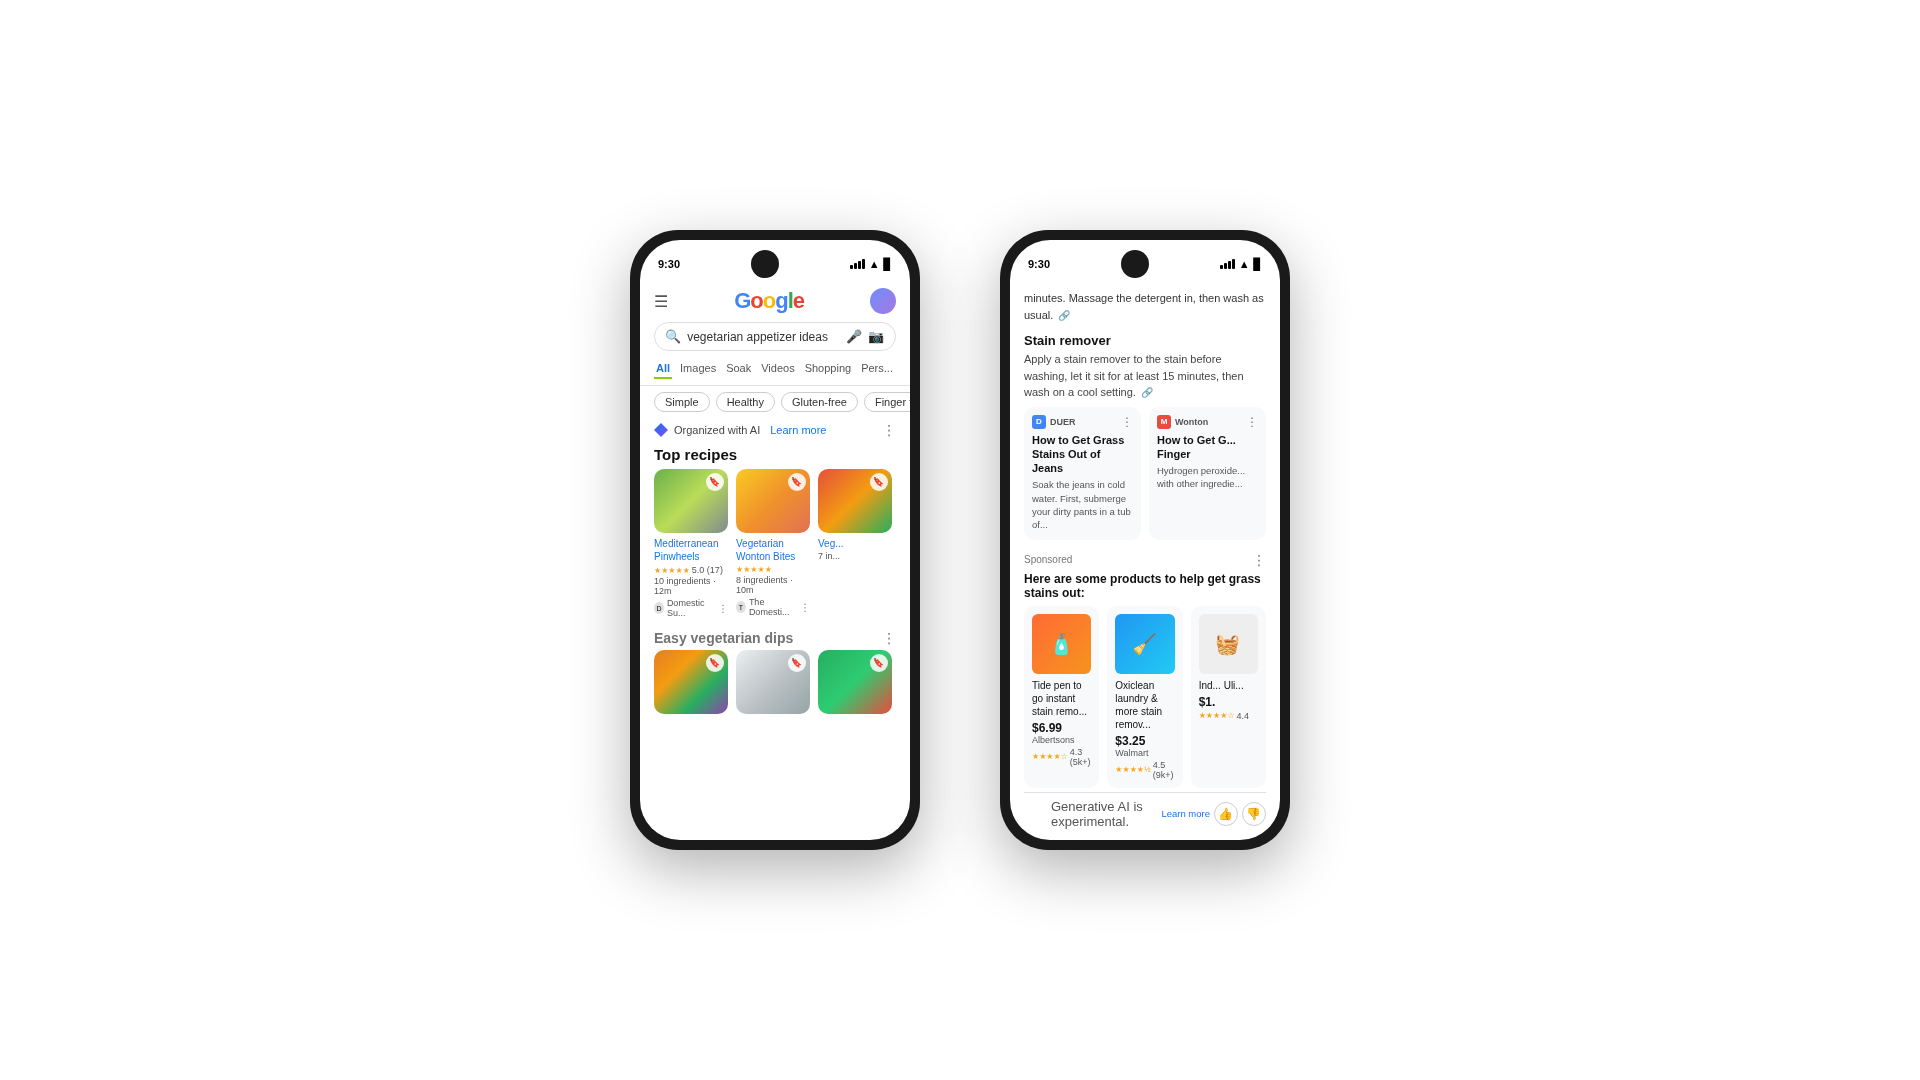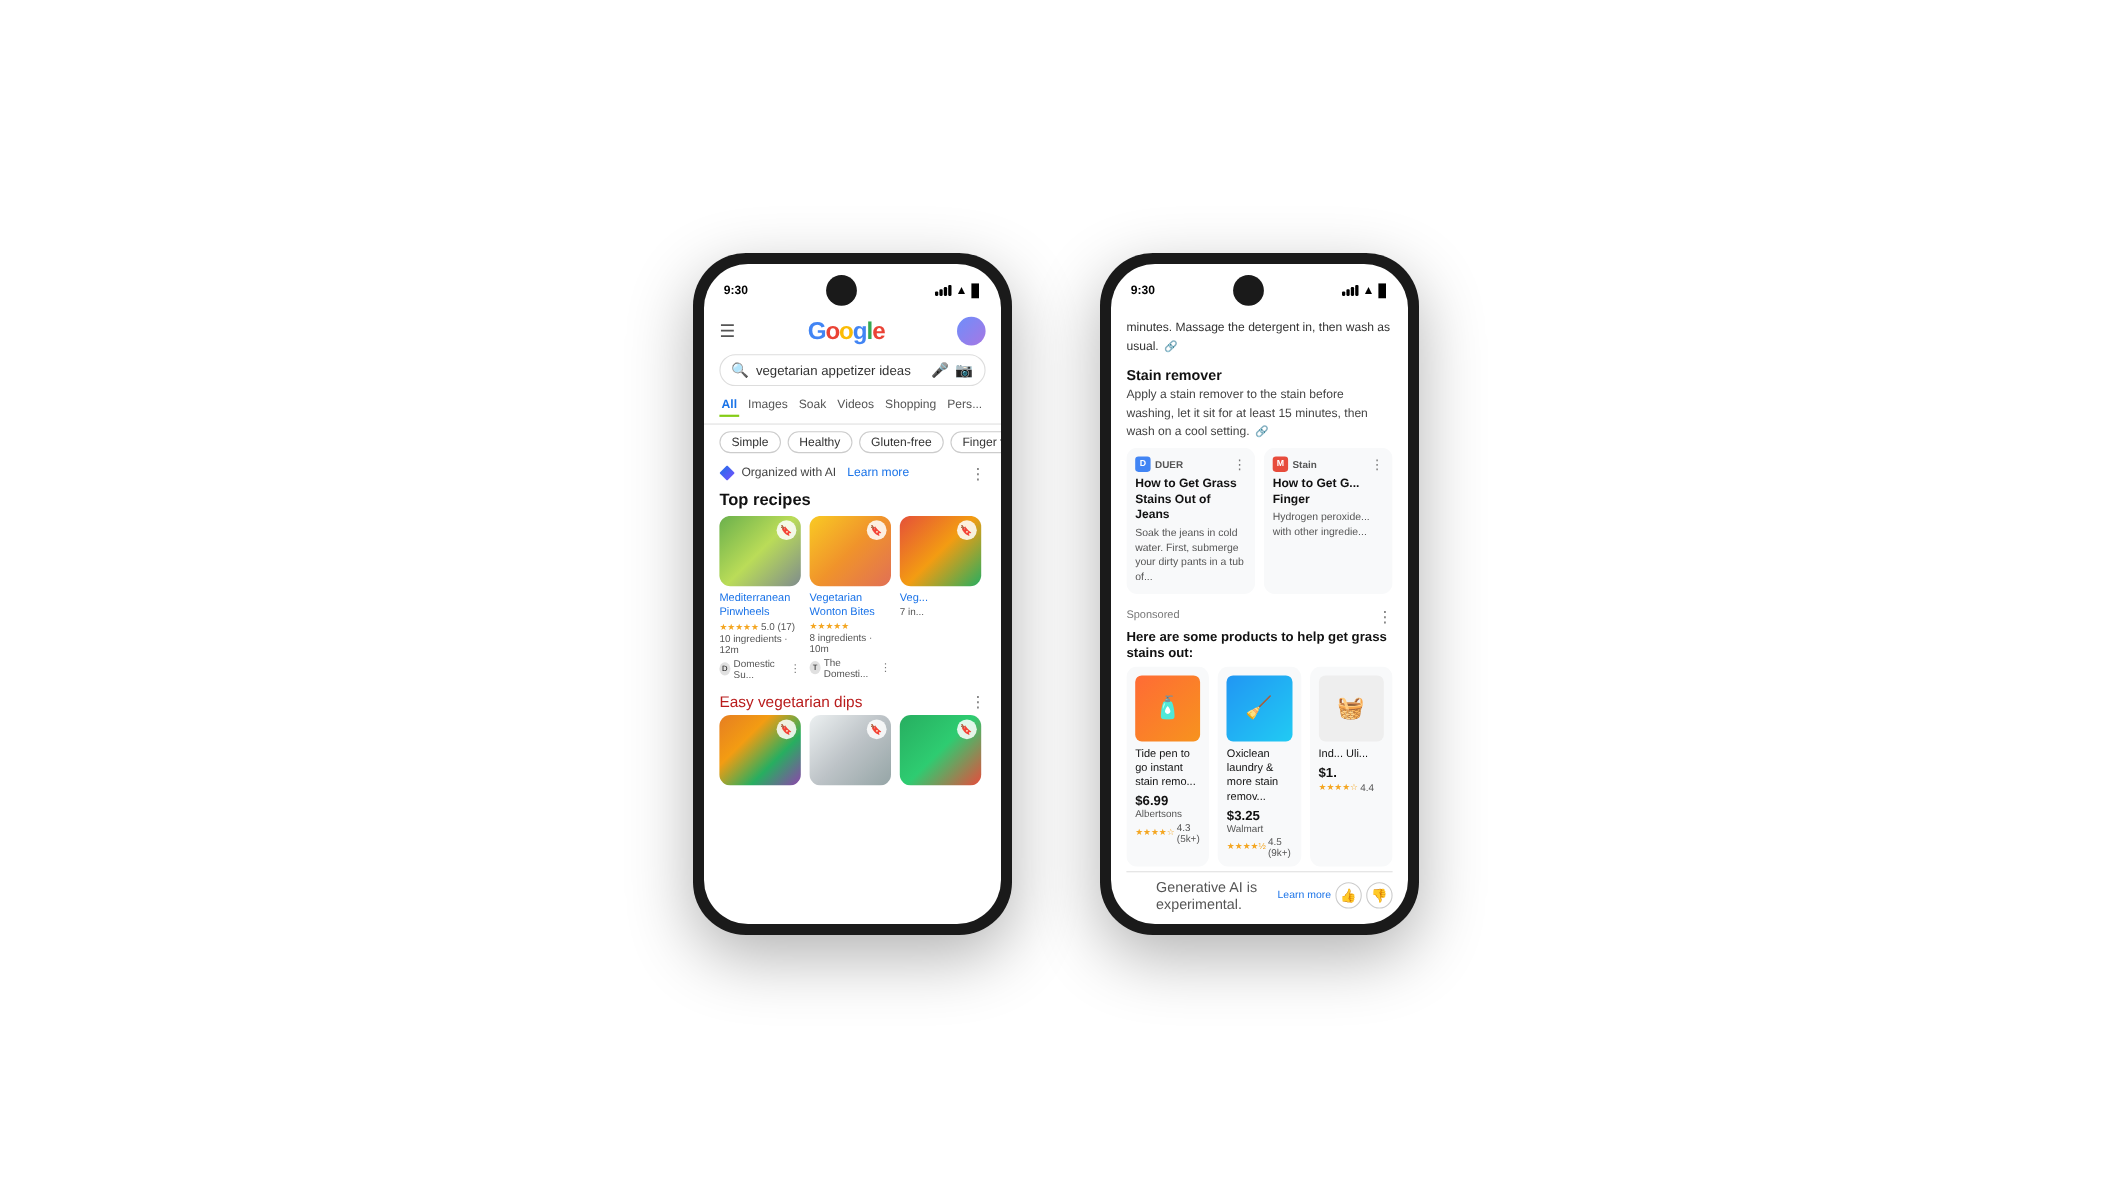--- a/index.html
+++ b/index.html
@@ -308,22 +308,22 @@
 
     
     .dips-header {
       display: flex;
       align-items: center;
       padding: 4px 14px 4px;
       flex-shrink: 0;
     }
     .dips-title {
       font-size: 14px;
-      font-weight: 400;
-      color: #b91c1c;
+      font-weight: 700;
+      color: #737373;
       flex: 1;
     }
     .dips-more {
       font-size: 14px;
       color: #777;
     }
     .dips-cards {
       display: flex;
       gap: 8px;
       padding: 0 14px;
@@ -742,21 +742,21 @@
               <span class="card-more">⋮</span>
             </div>
             <div class="source-card-title">How to Get Grass Stains Out of Jeans</div>
             <div class="source-card-text">Soak the jeans in cold water. First, submerge your dirty pants in a tub of...</div>
           </div>
 
           <div class="source-card">
             <div class="source-card-header">
               <div class="source-card-brand">
                 <div class="brand-icon brand-maytag">M</div>
-                <span class="brand-name">Stain</span>
+                <span class="brand-name">Wonton</span>
               </div>
               <span class="card-more">⋮</span>
             </div>
             <div class="source-card-title">How to Get G... Finger</div>
             <div class="source-card-text">Hydrogen peroxide... with other ingredie...</div>
           </div>
 
         </div>
 
         <div class="sponsored-header">

